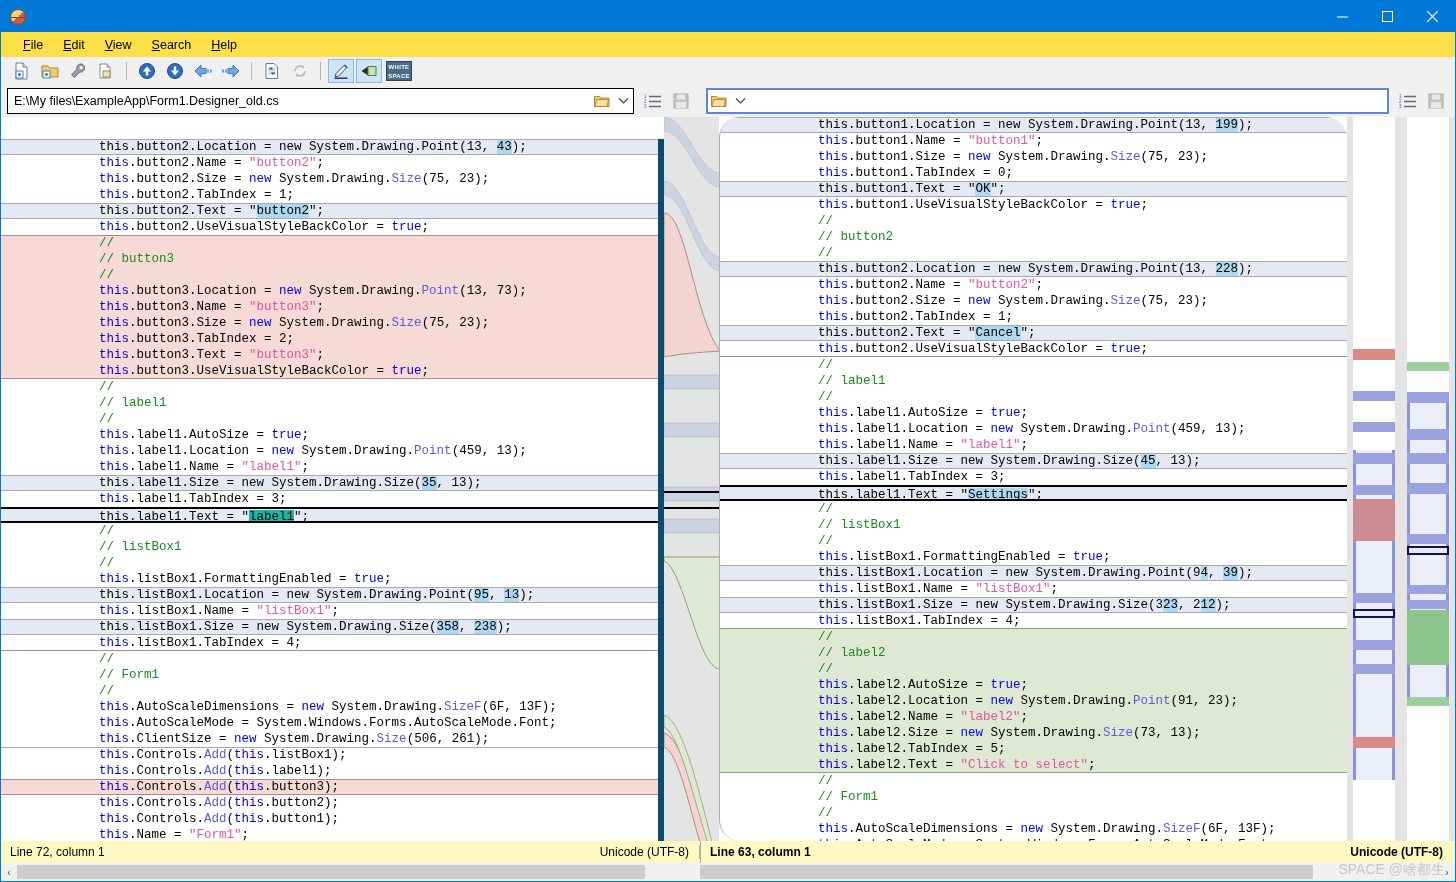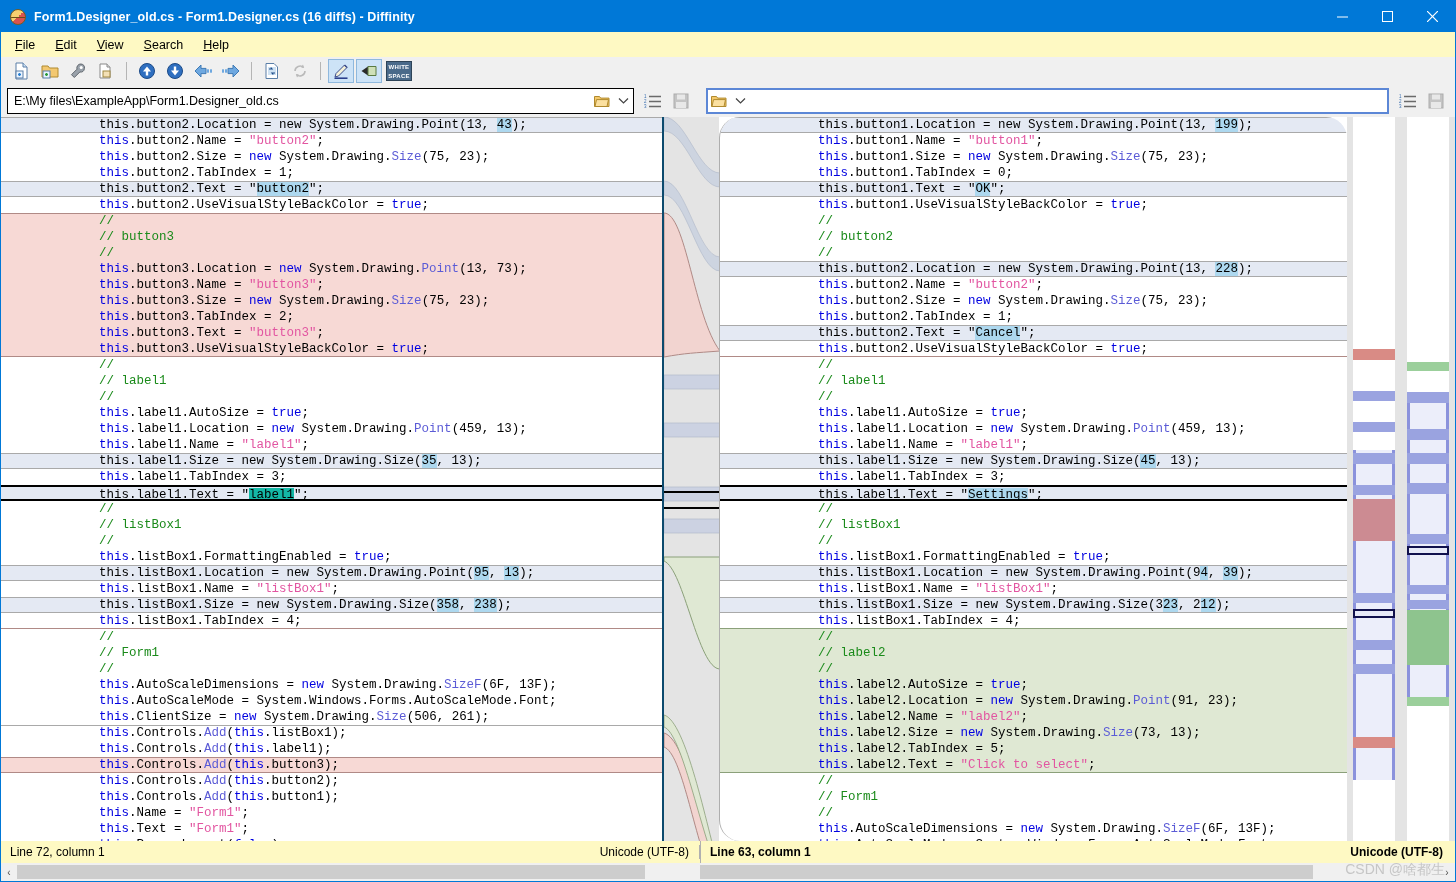--- a/index.html
+++ b/index.html
@@ -54,25 +54,25 @@
     width: 45px; height: 31px;
     display: flex; align-items: center; justify-content: center;
     color: #fff;
     flex: 0 0 auto;
   }
   .win-btn svg { display: block; }
 
   
   .menubar {
     height: 25px;
-    background: #fef9c3;
+    background: #fde047;
     display: flex;
     align-items: center;
     flex: 0 0 auto;
-    padding-left: 4px;
+    padding-left: 12px;
   }
   .menu-item {
     font-size: 12.5px;
     color: #000;
     padding: 3px 10px;
     white-space: nowrap;
   }
   .menu-item u { text-decoration: underline; }
 
   
@@ -152,21 +152,21 @@
     display: flex;
     position: relative;
     background: #ffffff;
     overflow: hidden;
   }
   .pane {
     position: relative;
     overflow: hidden;
     background: #ffffff;
   }
-  .pane-left  { width: 680px; border-right: 2px solid #0c4a6e;}
+  .pane-left  { width: 680px; border-right: 6px solid #0c4a6e; margin-top: 22px;}
   .connector  { width: 56px; background: #e4e4e4; position: relative; overflow:hidden; }
   .pane-right { width: 644px; border-left: 1px solid #aeaeae; border-radius: 21px;}
   .minimaps   { width: 110px; background: #e4e4e4; display:flex; }
   .minimap    { width: 42px; background: #ffffff; position: relative; margin: 0 6px; border:0;}
 
   .code {
     position: absolute;
     inset: 0;
     font-family: "Liberation Mono", monospace;
     font-size: 12.5px;
@@ -248,21 +248,20 @@
               border-left:3px solid #8b92dc; border-right:3px solid #8b92dc; }
   .mm-cur   { position:absolute; left:0; width:42px; height:9px; border:2px solid #11114d; background:#e7eaf8;}
 </style>
 </head>
 <body>
 
 <div id="app">
 
   <div class="titlebar">
     <div class="title-icon"></div>
-    <span class="title-text">Form1.Designer_old.cs  -  Form1.Designer.cs (16 diffs) - Diffinity</span>
     <div class="title-spacer"></div>
     <div class="win-btn">
       <svg width="11" height="11">
           <line x1="0" y1="6" x2="11" y2="6" stroke="#fff" stroke-width="1"></line>
         </svg>
     </div>
     <div class="win-btn">
       <svg width="11" height="11">
           <rect x="0.5" y="0.5" width="10" height="10" fill="none" stroke="#fff" stroke-width="1"></rect>
         </svg>
@@ -528,14 +527,14 @@
       </div>
     </div>
     <div class="hs-half hs-right">
       <div class="hs-track">
         <div class="hs-thumb" style="left:0; width:83%;"></div>
       </div>
       <div class="hs-arrow">›</div>
     </div>
   </div>
 
-  <div class="watermark">CSDN @啥都生</div>
+  <div class="watermark">SPACE @啥都生</div>
 </div>
 
 </body></html>

